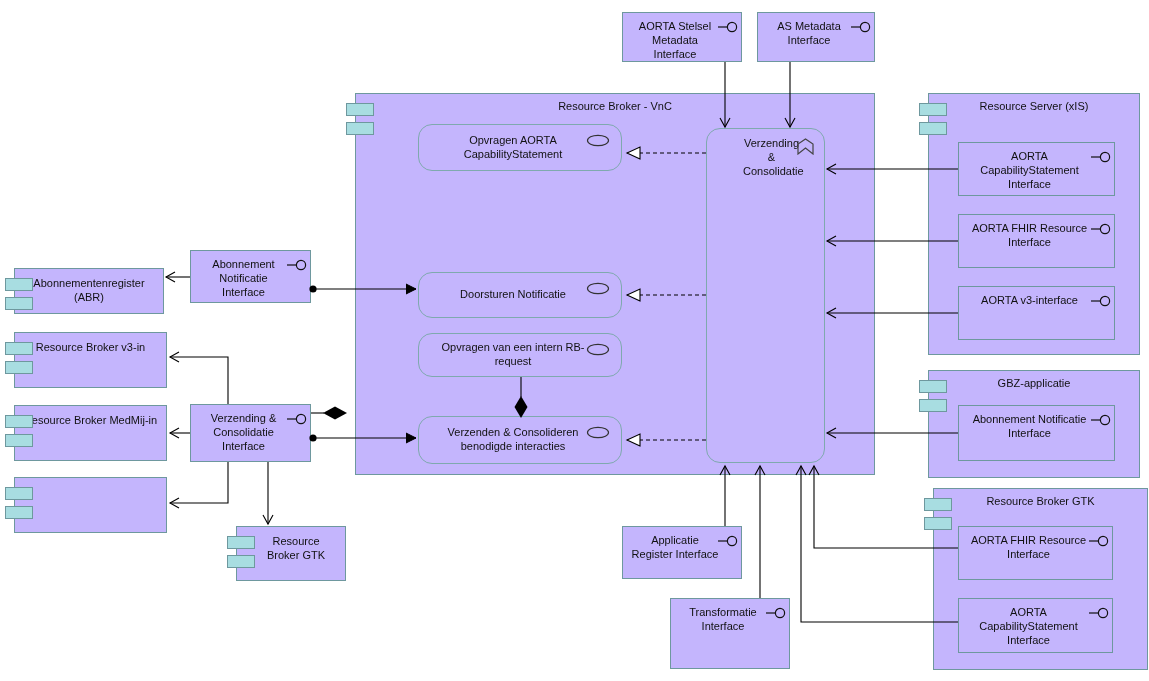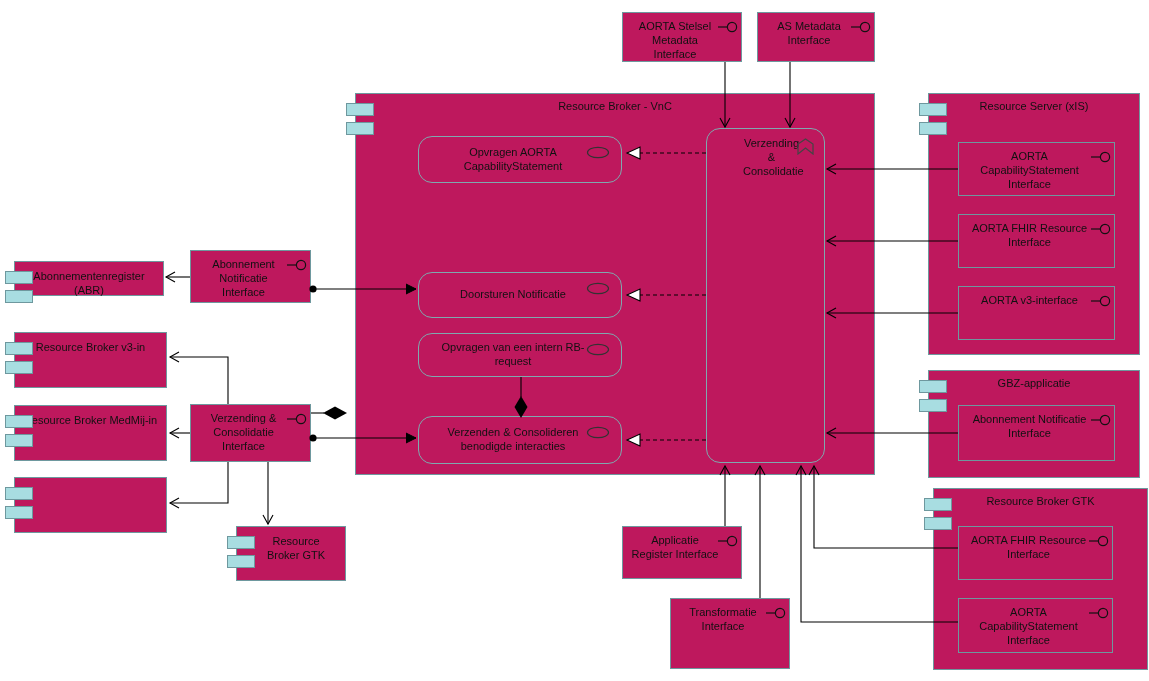--- a/index.html
+++ b/index.html
@@ -1,18 +1,18 @@
 <!DOCTYPE html>
 <html><head>
 <meta charset="utf-8">
 <style>
   html,body{margin:0;padding:0;background:#fff;}
   #stage{position:relative;width:1149px;height:681px;background:#fff;
          font-family:"Liberation Sans",sans-serif;color:#111;overflow:hidden;}
-  .node{position:absolute;background:#be185d;border:1px solid #6E989E;box-sizing:border-box;
+  .node{position:absolute;background:#c4b5fd;border:1px solid #6E989E;box-sizing:border-box;
         font-size:11px;line-height:1.25;text-align:center;}
   .rounded{border-radius:14px;border-color:#7FA9AE;}
   .lbl{display:block;padding:8px 8px 2px;}
   .container>.lbl{padding-top:6px;font-size:11px;}
   .centered{display:flex;align-items:center;justify-content:center;}
   .centered>.lbl{padding:0 26px 0 12px;}
   .has-if>.lbl{padding:7px 22px 2px 8px;}
   
   .comp-icon{position:absolute;left:-10px;top:9px;width:28px;z-index:3;}
   .comp-icon i{display:block;width:28px;height:13px;background:#A8DDE1;border:1px solid #6E989E;
@@ -77,21 +77,21 @@
   <div class="node has-if" style="left:757px;top:12px;width:118px;height:50px;">
     <span class="if-icon">
       <svg width="20" height="12">
           <line x1="0" y1="6" x2="9" y2="6" stroke="#111" stroke-width="1.2"></line>
           <circle cx="14" cy="6" r="4.6" fill="none" stroke="#111" stroke-width="1.2"></circle>
         </svg>
     </span>
     <span class="lbl">AS Metadata Interface</span>
   </div>
 
-  <div class="node rounded centered" style="left:418px;top:136px;width:204px;height:47px;">
+  <div class="node rounded centered" style="left:418px;top:124px;width:204px;height:47px;">
     <span class="svc-icon">
       <svg width="24" height="13">
           <ellipse cx="12" cy="6.5" rx="10.5" ry="5.2" fill="none" stroke="#333" stroke-width="1.2"></ellipse>
         </svg>
     </span>
     <span class="lbl">Opvragen AORTA CapabilityStatement</span>
   </div>
 
   <div class="node rounded centered" style="left:418px;top:272px;width:204px;height:46px;justify-content:center;">
     <span class="svc-icon">
@@ -182,21 +182,21 @@
   <div class="node has-if" style="left:958px;top:598px;width:155px;height:55px;">
     <span class="if-icon">
       <svg width="20" height="12">
           <line x1="0" y1="6" x2="9" y2="6" stroke="#111" stroke-width="1.2"></line>
           <circle cx="14" cy="6" r="4.6" fill="none" stroke="#111" stroke-width="1.2"></circle>
         </svg>
     </span>
     <span class="lbl">AORTA CapabilityStatement Interface</span>
   </div>
 
-  <div class="node" style="left:14px;top:261px;width:150px;height:35px;">
+  <div class="node" style="left:14px;top:268px;width:150px;height:46px;">
     <span class="comp-icon">
         <i></i>
         <i></i>
       </span>
     <span class="lbl">Abonnementenregister (ABR)</span>
   </div>
 
   <div class="node has-if" style="left:190px;top:250px;width:121px;height:53px;">
     <span class="if-icon">
       <svg width="20" height="12">

